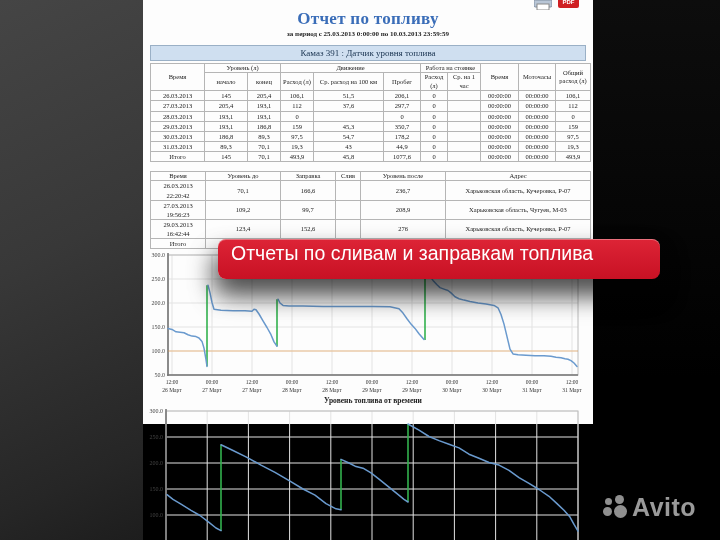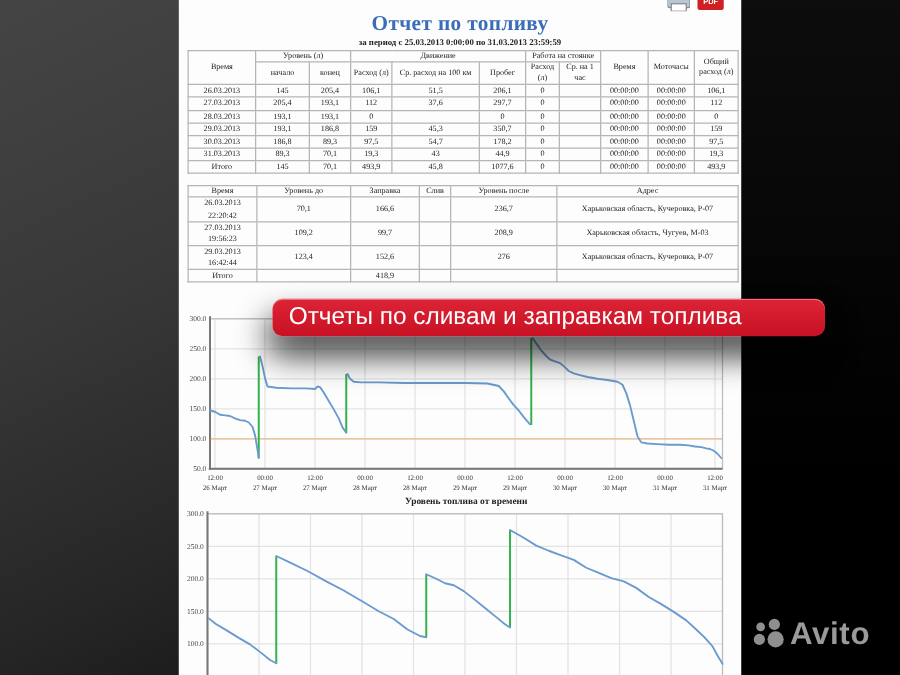--- a/index.html
+++ b/index.html
@@ -2,35 +2,35 @@
 <html><head>
 <meta charset="utf-8">
 <style>
   html,body{margin:0;padding:0;}
   body{width:720px;height:540px;position:relative;overflow:hidden;background:#000;
        font-family:"Liberation Serif",serif;}
   .bg-left{position:absolute;left:0;top:0;width:143px;height:540px;
        background:linear-gradient(155deg,#454545 0%,#383838 45%,#262626 85%,#1d1d1d 100%);}
   .bg-right{position:absolute;left:593px;top:0;width:127px;height:540px;
        background:linear-gradient(180deg,#0d0d0d,#000 70%);}
-  .page{position:absolute;left:143px;top:0;width:450px;height:540px;background:#fdfdfd;z-index:1;}
+  .page{position:absolute;left:143px;top:0;width:450px;height:424px;background:#fdfdfd;z-index:1;}
   .toolbar{position:absolute;top:-4px;right:14px;display:flex;gap:6px;align-items:flex-start;z-index:2;}
   .pdf-badge{width:21px;height:12px;background:#cf1f22;border-radius:2px;color:#fff;
        font-family:"Liberation Sans",sans-serif;font-size:6px;font-weight:bold;
        text-align:center;line-height:12px;position:relative;}
   .page-title{margin:9px 0 0;text-align:center;color:#3a6db8;font-size:17px;font-weight:bold;letter-spacing:.3px;}
   .page-subtitle{text-align:center;font-size:7px;font-weight:bold;color:#222;margin-top:1px;}
   .vehicle-bar{margin:7px 7px 0;background:#cfdff0;border:1px solid #9ab0c6;text-align:center;
        font-size:9px;color:#17314e;padding:2px 0;}
   table{border-collapse:collapse;margin:2px 7px 0;width:436px;table-layout:fixed;}
   #refuel-table{margin-top:9px;}
   td,th{border:1px solid #b5b5b5;font-size:6.5px;font-weight:normal;text-align:center;
        padding:0 1px;line-height:1.4;color:#222;overflow:hidden;}
   th{line-height:1.3;}
-  .banner{position:absolute;left:218px;top:239px;width:442px;height:30px;box-sizing:border-box;
+  .banner{position:absolute;left:218px;top:239px;width:442px;height:40px;box-sizing:border-box;
        border-radius:8px;background:linear-gradient(180deg,#dd2436,#c81124);
        box-shadow:0 16px 26px rgba(0,0,0,.55),-6px 14px 24px rgba(0,0,0,.35),inset 0 1px 0 rgba(255,255,255,.35);
        color:#fff;font-family:"Liberation Sans",sans-serif;font-size:19.5px;line-height:29px;
        padding-left:13px;white-space:nowrap;z-index:9;}
   svg.chart{position:absolute;left:0;font-family:"Liberation Serif",serif;}
   #chart1{top:245px;}
   #chart2{top:405px;}
   .avito{position:absolute;left:600px;top:492px;display:flex;align-items:center;z-index:5;}
   .avito-dots{position:relative;width:30px;height:30px;}
   .avito-dots i{position:absolute;border-radius:50%;background:#8f8f8f;}
@@ -53,21 +53,22 @@
       <svg width="18" height="13">
         <rect x="3" y="0" width="12" height="4" fill="#eee" stroke="#8a8a8a"></rect>
         <rect x="0" y="3" width="18" height="7" rx="1.5" fill="#b9c6d6" stroke="#7f8da0"></rect>
         <rect x="3" y="7" width="12" height="6" fill="#fff" stroke="#8a8a8a"></rect>
       </svg>
     </span>
     <span class="pdf-badge">PDF</span>
   </div>
 
   <div class="page-title">Отчет по топливу</div>
-  <div class="page-subtitle">за период с 25.03.2013 0:00:00 по 31.03.2013 23:59:59</div>
+  <div class="page-subtitle">за период с 25.03.2013 0:00:00 по 10.03.2013 23:59:59</div>
+  <div class="vehicle-bar">Камаз 391 : Датчик уровня топлива</div>
 
   <table id="daily-table">
       <colgroup>
         <col style="width: 54px;">
         <col style="width: 43px;">
         <col style="width: 33px;">
         <col style="width: 33px;">
         <col style="width: 70px;">
         <col style="width: 37px;">
         <col style="width: 27px;">

